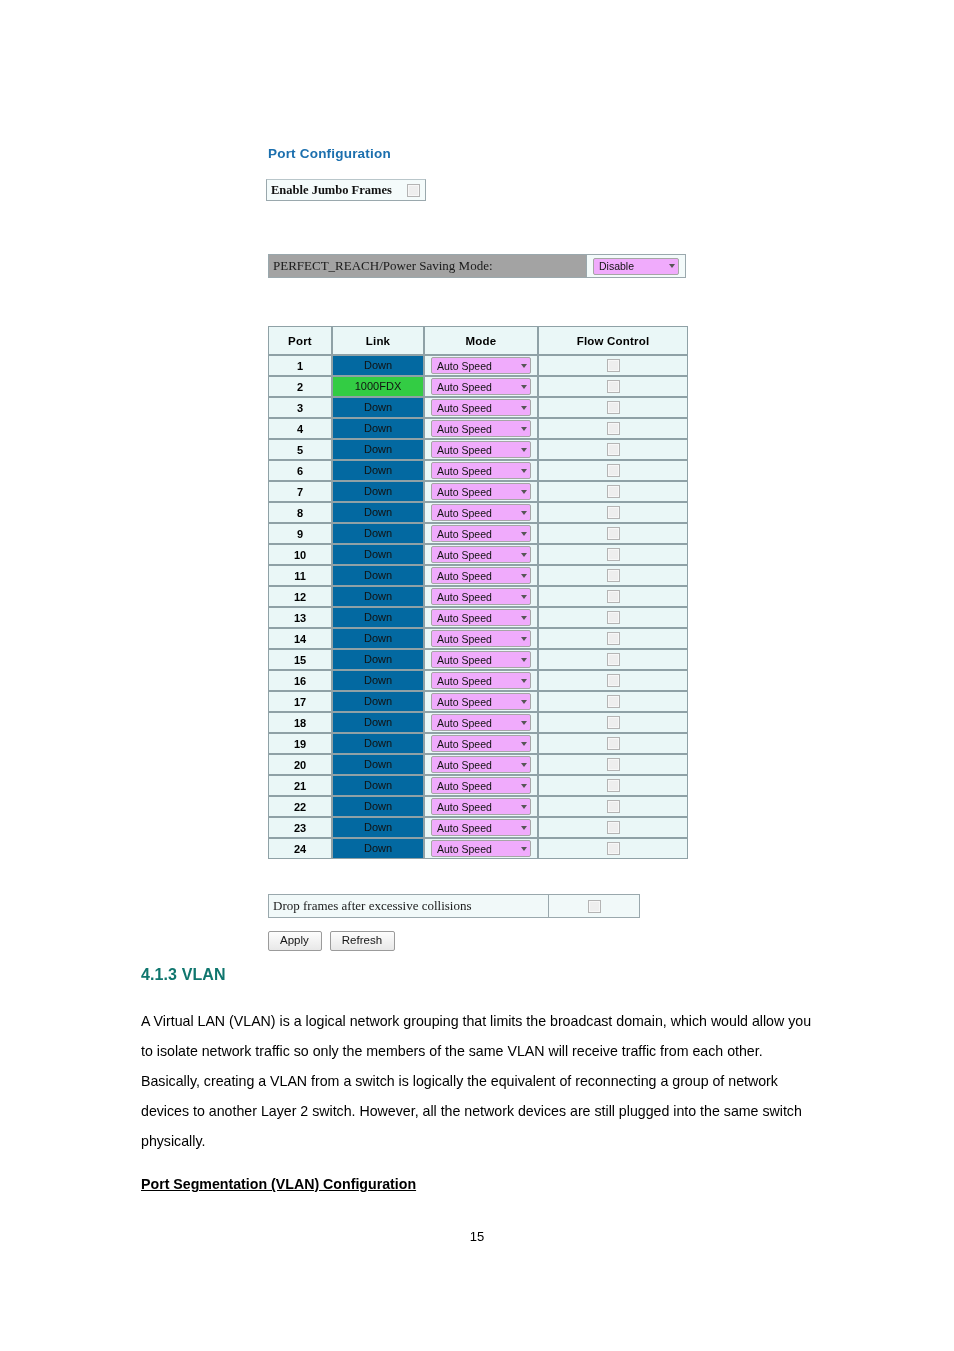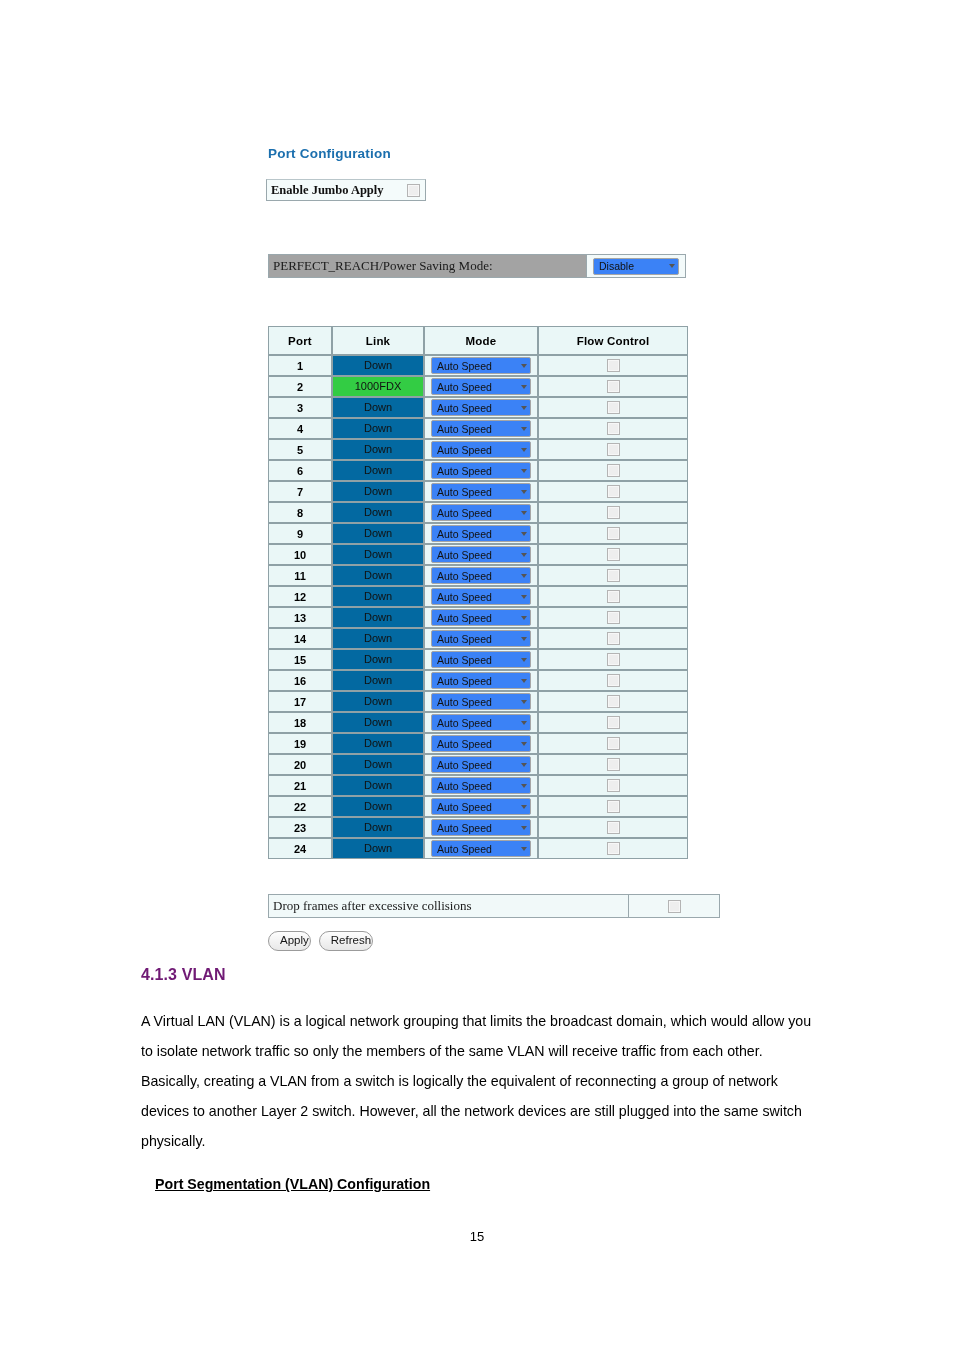--- a/index.html
+++ b/index.html
@@ -96,21 +96,21 @@
     border: 1px solid #9aa8ad;
     background: #f3fafa;
     display: flex;
     align-items: center;
     justify-content: center;
     box-sizing: border-box;
   }
 
   
   .sel {
-    background: #3b82f6;
+    background: #f0abfc;
     border: 1px solid #a6a6a6;
     border-radius: 2px;
     height: 17px;
     display: inline-flex;
     align-items: center;
     justify-content: space-between;
     padding: 0 3px 0 5px;
     box-sizing: border-box;
     font-size: 10.5px;
     font-family: "Liberation Sans", sans-serif;
@@ -175,21 +175,21 @@
   .mode-cell, .flow-cell {
     text-align: center;
   }
   .flow-cell .cbox { vertical-align: middle; }
 
   
   .drop-row {
     position: absolute;
     left: 2px;
     top: 748px;
-    width: 452px;
+    width: 372px;
     height: 24px;
     display: flex;
     align-items: stretch;
   }
   .drop-label-cell {
     flex: 1 1 auto;
     border: 1px solid #9aa8ad;
     border-right: none;
     background: #f1f9f9;
     display: flex;
@@ -217,58 +217,58 @@
   .btn-row {
     position: absolute;
     left: 2px;
     top: 785px;
     display: flex;
     gap: 8px;
   }
   .btn {
     background: linear-gradient(#fdfdfd, #e8e8e8);
     border: 1px solid #9b9b9b;
-    border-radius: 10px;
+    border-radius: 2px;
     font-family: "Liberation Sans", sans-serif;
     font-size: 11.5px;
     color: #151515;
-    padding: 2px 1px 3px 11px;
+    padding: 2px 12px 3px 11px;
     line-height: 13px;
   }
 
   
   #doc {
     position: absolute;
     left: 141px;
     top: 966px;
     width: 672px;
   }
   .h3 {
     font-family: "Liberation Sans", sans-serif;
     font-size: 16px;
     font-weight: bold;
-    color: #701a75;
+    color: #0f766e;
     margin: 0 0 22px 0;
     letter-spacing: 0.1px;
   }
   .para {
     font-family: "Liberation Sans", sans-serif;
     font-size: 14.2px;
     line-height: 30px;
     color: #000;
     margin: 0 0 20px 0;
     text-align: left;
   }
   .subhead {
     font-family: "Liberation Sans", sans-serif;
     font-size: 14.2px;
     font-weight: bold;
     color: #000;
     text-decoration: underline;
-    margin: 14px;
+    margin: 0;
   }
 
   #page-number {
     position: absolute;
     left: 0;
     top: 1229px;
     width: 954px;
     text-align: center;
     font-family: "Liberation Sans", sans-serif;
     font-size: 13px;
@@ -276,21 +276,21 @@
   }
 </style>
 </head>
 <body>
 
 <div id="ui-panel">
 
   <div class="panel-title">Port Configuration</div>
 
   <div class="jumbo-bar">
-    <span class="jumbo-label">Enable Jumbo Apply</span>
+    <span class="jumbo-label">Enable Jumbo Frames</span>
     <span class="cbox"></span>
   </div>
 
   <div class="psm-row">
     <div class="psm-label-cell">
       <span class="psm-label">PERFECT_REACH/Power Saving Mode:</span>
     </div>
     <div class="psm-select-cell">
       <span class="sel sel-psm">
         <span>Disable</span>

